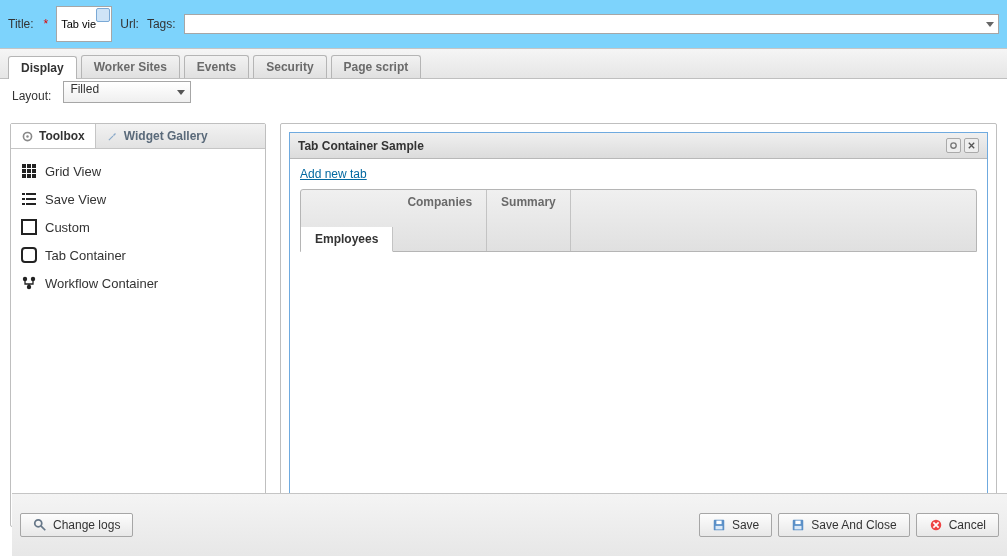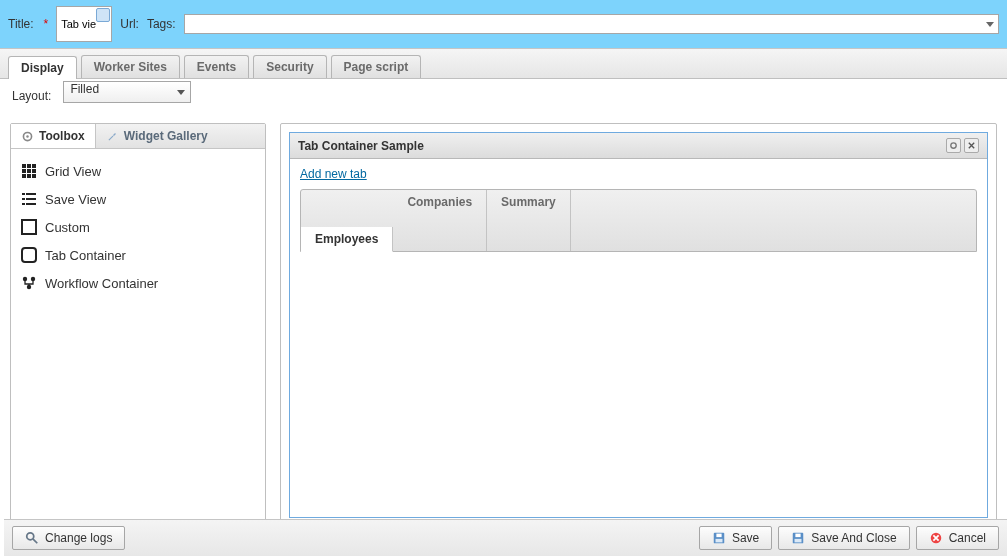--- a/index.html
+++ b/index.html
@@ -52,21 +52,21 @@
 .hdr-btn { width: 15px; height: 15px; border: 1px solid #aaa; background: #eee; margin-left: 3px; border-radius: 2px; cursor:pointer; display:inline-flex; align-items:center; justify-content:center; }
 .widget-body { padding: 8px 10px; flex: 1; display: flex; flex-direction: column; }
 .link { color: #0369a1; text-decoration: underline; cursor: pointer; }
 
 .inner-tabstrip { display: flex; border: 1px solid #b5b5b5; background: linear-gradient(#f0f0f0,#e0e0e0); border-radius: 3px 3px 0 0; margin-top: 8px; }
 .inner-tab { padding: 5px 14px; border-right: 1px solid #c3c3c3; font-weight: bold; color: #6a6a6a; cursor: pointer; font-size: 12px; }
 .inner-tab.active { background: #fff; color: #333; border-bottom: 1px solid #fff; position: relative; top: 1px; margin-top: 36px; }
 .inner-body { border: 1px solid #b5b5b5; border-top: none; flex: 1; padding: 8px; }
 
 
-.footer { position: absolute; bottom: 0; left: 4px; right: 0; display: flex; align-items: center; padding: 6px 8px; background: linear-gradient(#f4f4f4,#e7e7e7); border-top: 1px solid #c5c5c5; gap: 6px; }
+.footer { position: absolute; bottom: 0; left: 12px; right: 0; display: flex; align-items: center; padding: 19px 8px; background: linear-gradient(#f4f4f4,#e7e7e7); border-top: 1px solid #c5c5c5; gap: 6px; }
 .btn { display: inline-flex; align-items: center; gap: 6px; padding: 4px 12px; border: 1px solid #a6a6a6; background: linear-gradient(#fdfdfd,#e8e8e8); border-radius: 2px; cursor: pointer; font-size: 12px; }
 .footer .sp { flex: 1; }
 .mag-icon { width: 14px; height: 14px; }
 .disk-icon { width: 14px; height: 14px; }
 .x-icon { width: 14px; height: 14px; color:#d33; }
 </style>
 </head>
 <body>
 
 <div class="header-row">

